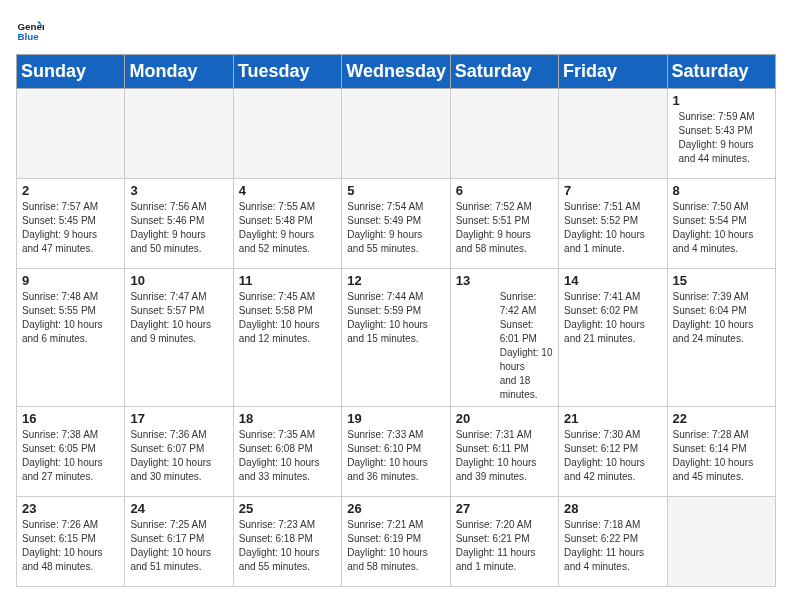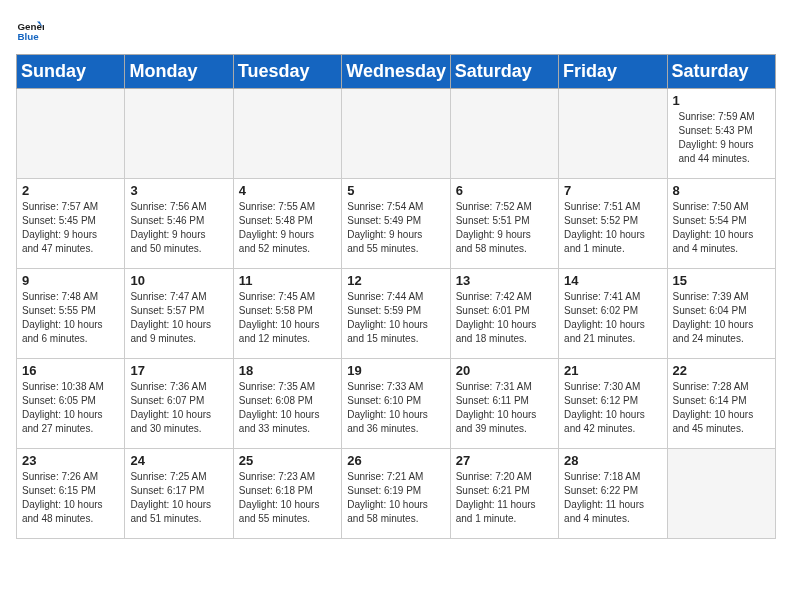--- a/index.html
+++ b/index.html
@@ -203,21 +203,21 @@
         </td>
         <td>
           <span class="day-num">12</span>
           <div class="day-info" style="white-space: pre-line;">Sunrise: 7:44 AM
 Sunset: 5:59 PM
 Daylight: 10 hours
 and 15 minutes.</div>
         </td>
         <td>
           <span class="day-num">13</span>
-          <div class="day-info" style="white-space: pre-line;">Sunrise: 7:42 AM
+          <div class="day-info" style="white-space: pre-line; margin-left: 44px;">Sunrise: 7:42 AM
 Sunset: 6:01 PM
 Daylight: 10 hours
 and 18 minutes.</div>
         </td>
         <td>
           <span class="day-num">14</span>
           <div class="day-info" style="white-space: pre-line;">Sunrise: 7:41 AM
 Sunset: 6:02 PM
 Daylight: 10 hours
 and 21 minutes.</div>
@@ -226,21 +226,21 @@
           <span class="day-num">15</span>
           <div class="day-info" style="white-space: pre-line;">Sunrise: 7:39 AM
 Sunset: 6:04 PM
 Daylight: 10 hours
 and 24 minutes.</div>
         </td>
       </tr>
       <tr>
         <td>
           <span class="day-num">16</span>
-          <div class="day-info" style="white-space: pre-line;">Sunrise: 10:38 AM
+          <div class="day-info" style="white-space: pre-line;">Sunrise: 7:38 AM
 Sunset: 6:05 PM
 Daylight: 10 hours
 and 27 minutes.</div>
         </td>
         <td>
           <span class="day-num">17</span>
           <div class="day-info" style="white-space: pre-line;">Sunrise: 7:36 AM
 Sunset: 6:07 PM
 Daylight: 10 hours
 and 30 minutes.</div>

